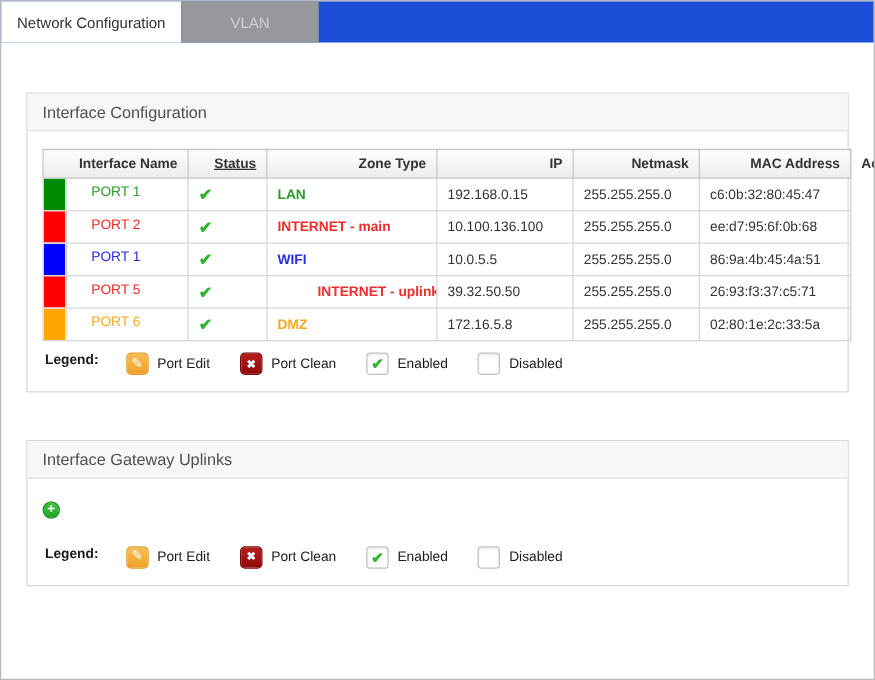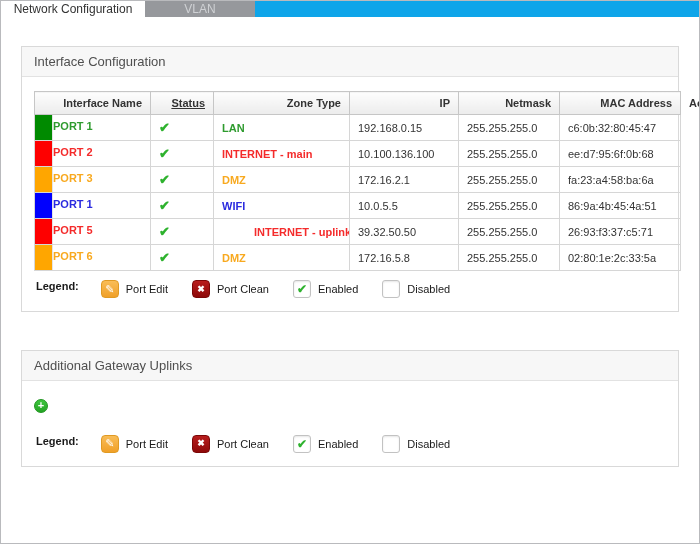--- a/index.html
+++ b/index.html
@@ -3,28 +3,28 @@
 <meta charset="utf-8">
 <style>
   html,body{margin:0;padding:0;background:#fff;}
   .page{
     width:700px;height:544px;box-sizing:border-box;
     border:1px solid #b9babd;background:#fff;
     font-family:"Liberation Sans",sans-serif;
     overflow:hidden;
   }
   
-  .tabbar{height:16px;background:#0ea5e9;display:flex;}
+  .tabbar{height:33px;background:#1d4ed8;display:flex;}
   .tab{display:flex;align-items:center;justify-content:center;
        font-size:12px;cursor:pointer;box-sizing:border-box;}
   .tab.active{background:#ffffff;color:#333;width:144px;}
   .tab.inactive{background:#96989c;color:#cfd1d4;width:110px;}
   
   .content{padding:29px 20px 0;}
-  .panel{border:1px solid #d9d9d9;background:#fff;}
+  .panel{border:1px solid #d9d9d9;background:#fff;margin-top:11px;}
   .panel + .panel{margin-top:38px;}
   .panel-title{background:#f7f7f7;color:#4f4f4f;font-size:13px;
                padding:7px 12px;border-bottom:1px solid #e2e2e2;}
   .panel-body{padding:14px 12px 10px;}
   
   table.grid{width:100%;border-collapse:collapse;font-size:11px;color:#333;
              border:1px solid #c6c6c6;table-layout:fixed;}
   .grid th{background:linear-gradient(#fdfdfd,#ececec);
            border:1px solid #c6c6c6;text-align:right;
            padding:5px 8px;font-size:11px;color:#333;}
@@ -34,21 +34,21 @@
   .grid-if th:nth-child(2){width:46px;text-decoration:underline;}
   .grid-if th:nth-child(3){width:119px;}
   .grid-if th:nth-child(4){width:92px;}
   .grid-if th:nth-child(5){width:84px;}
   .grid-if th:nth-child(6){width:104px;}
   .grid-up th:nth-child(2){width:190px;}
   .grid-up th:nth-child(3){width:64px;}
   td.name-cell{padding:0;}
   .name-wrap{display:flex;align-items:stretch;height:100%;min-height:25px;}
   .swatch{width:17px;flex:0 0 17px;border-right:1px solid #e4e4e4;}
-  .pname{padding:5px 0;font-weight:bold;display:block;}
+  .pname{padding:5px 20px;font-weight:normal;display:block;}
   .zone{font-weight:bold;}
   .check{color:#2eb22e;font-weight:bold;font-size:13px;line-height:1;}
   td.actions-cell{padding:2px 4px;}
   .act-wrap{display:flex;align-items:center;gap:3px;}
   
   .btn,.chk{width:18px;height:18px;border-radius:4px;box-sizing:border-box;
        display:inline-flex;align-items:center;justify-content:center;
        flex:0 0 auto;cursor:pointer;line-height:1;}
   .btn{color:#fff;}
   .btn.edit{background:linear-gradient(#f9bd57,#f0a028);border:1px solid #e09a23;
@@ -127,36 +127,20 @@
                 <td>10.100.136.100</td>
                 <td>255.255.255.0</td>
                 <td>ee:d7:95:6f:0b:68</td>
                 <td class="actions-cell">
                   <div class="act-wrap"></div>
                 </td>
               </tr>
               <tr>
                 <td class="name-cell">
                   <div class="name-wrap">
-                    <span class="swatch" style="background: rgb(255, 166, 0);"></span>
-                    <span class="pname" style="color: rgb(248, 169, 31);">PORT 3</span>
-                  </div>
-                </td>
-                <td><span class="check">✔</span></td>
-                <td><span class="zone" style="color: rgb(248, 169, 31);">DMZ</span></td>
-                <td>172.16.2.1</td>
-                <td>255.255.255.0</td>
-                <td>fa:23:a4:58:ba:6a</td>
-                <td class="actions-cell">
-                  <div class="act-wrap"></div>
-                </td>
-              </tr>
-              <tr>
-                <td class="name-cell">
-                  <div class="name-wrap">
                     <span class="swatch" style="background: rgb(0, 0, 254);"></span>
                     <span class="pname" style="color: rgb(43, 43, 223);">PORT 1</span>
                   </div>
                 </td>
                 <td><span class="check">✔</span></td>
                 <td><span class="zone" style="color: rgb(43, 43, 223);">WIFI</span></td>
                 <td>10.0.5.5</td>
                 <td>255.255.255.0</td>
                 <td>86:9a:4b:45:4a:51</td>
                 <td class="actions-cell">
@@ -213,21 +197,21 @@
             </span>
             <span class="legend-item">
               <span class="chk"></span>
               <span>Disabled</span>
             </span>
           </div>
       </div>
     </section>
 
     <section class="panel">
-      <div class="panel-title">Additional Gateway Uplinks</div>
+      <div class="panel-title">Interface Gateway Uplinks</div>
       <div class="panel-body">
         <div class="add-link">
           <span class="plus-icon">+</span>
         </div>
         <div class="legend" id="up-legend">
             <span class="lab">Legend:</span>
             <span class="legend-item">
               <span class="btn edit">✎</span>
               <span>Port Edit</span>
             </span>

